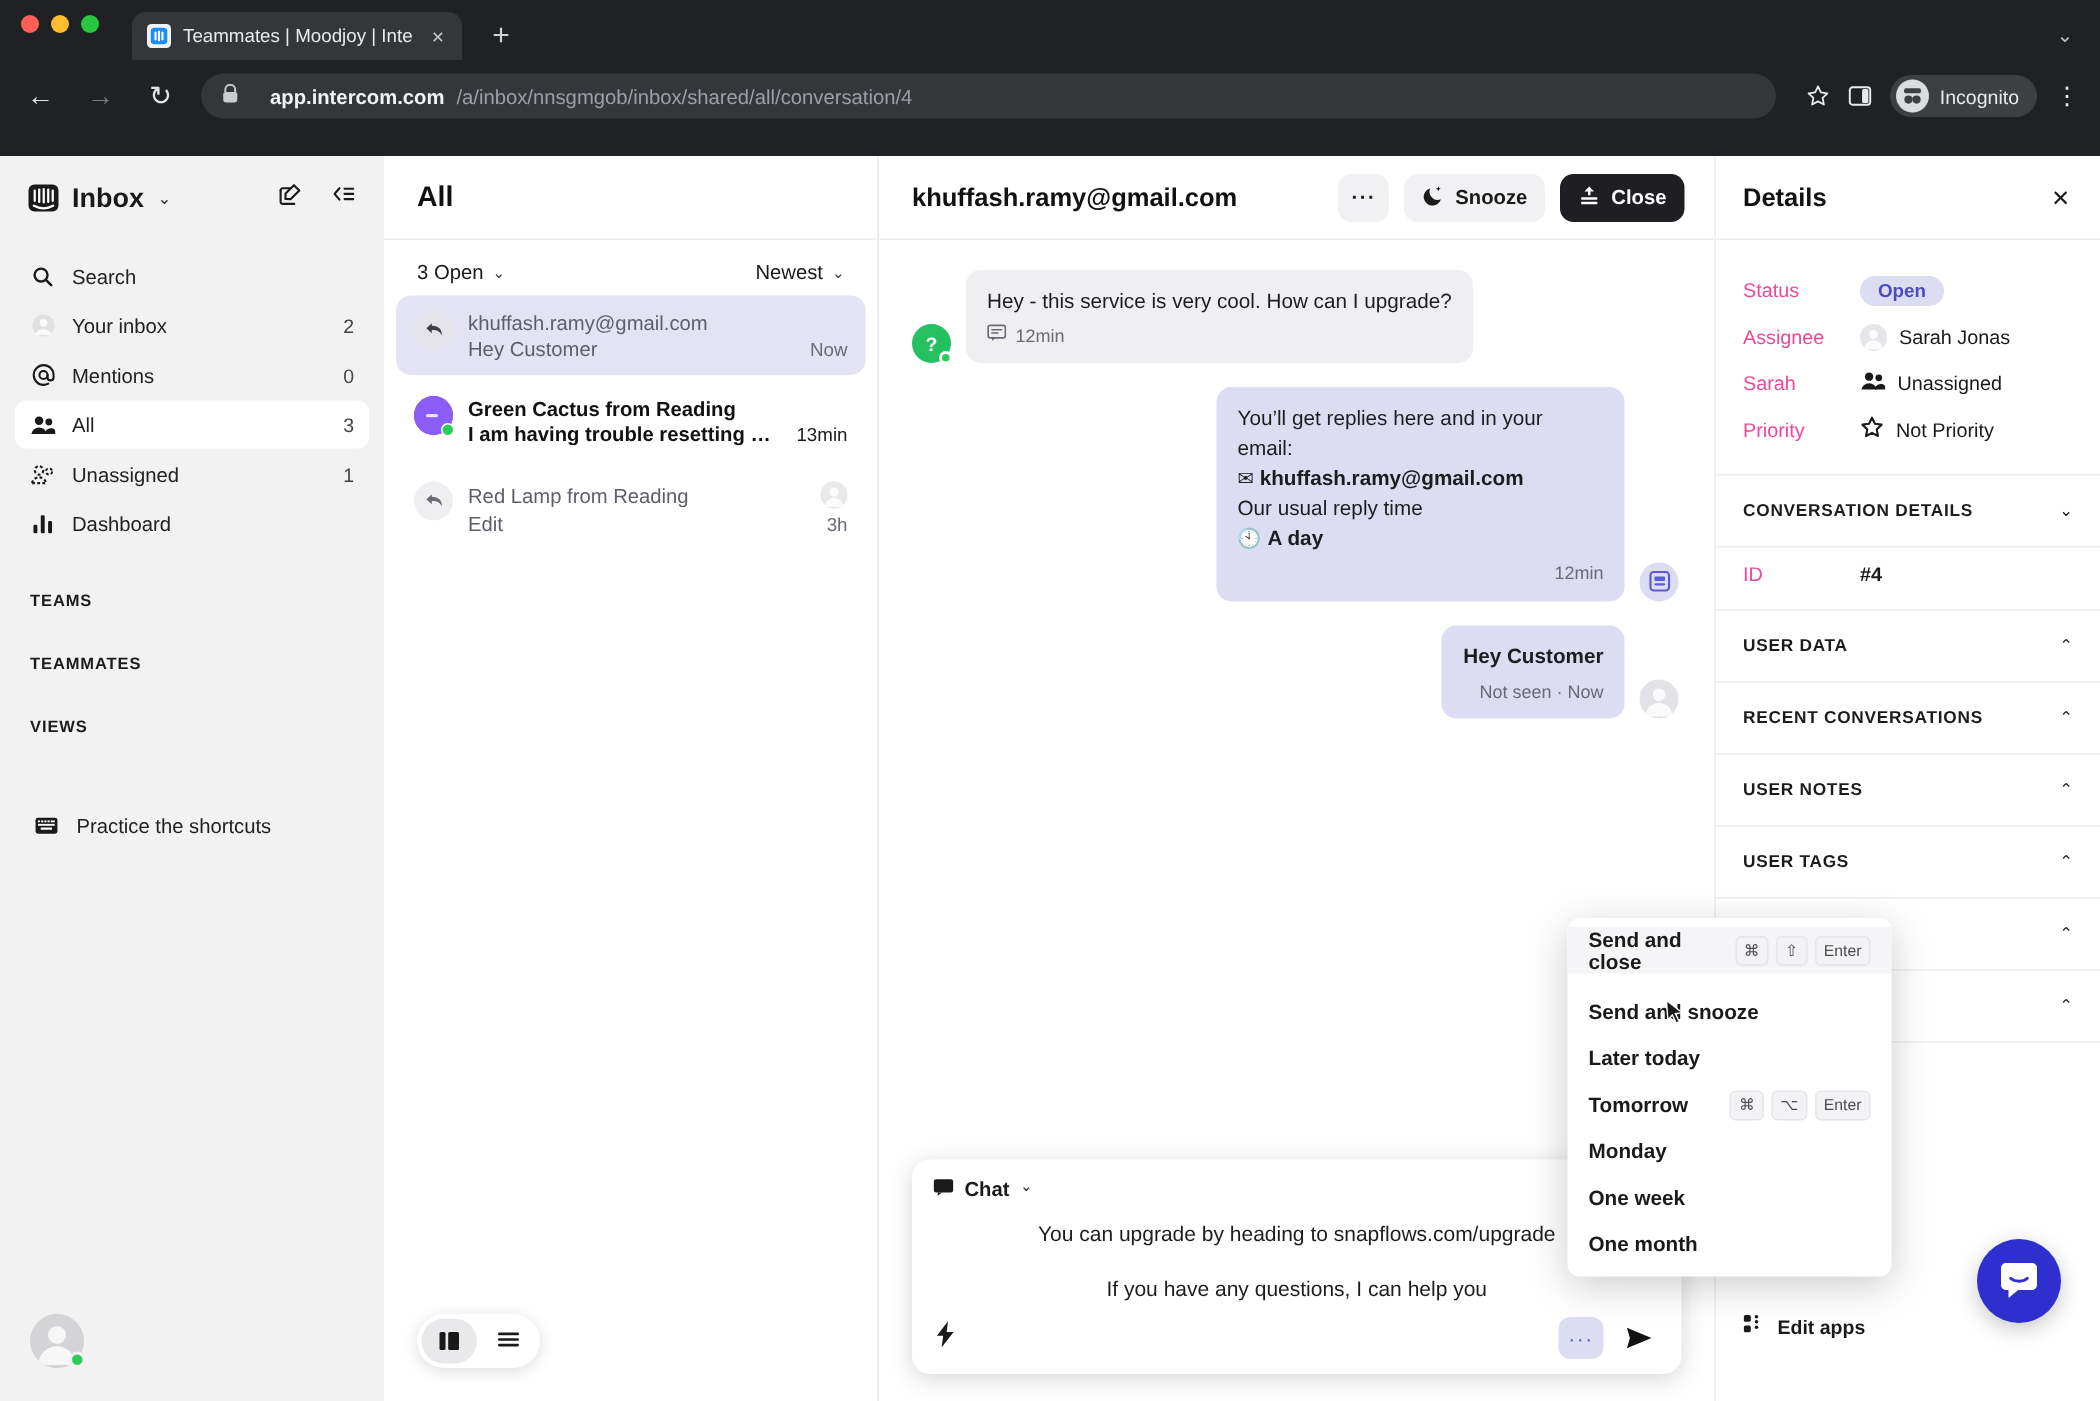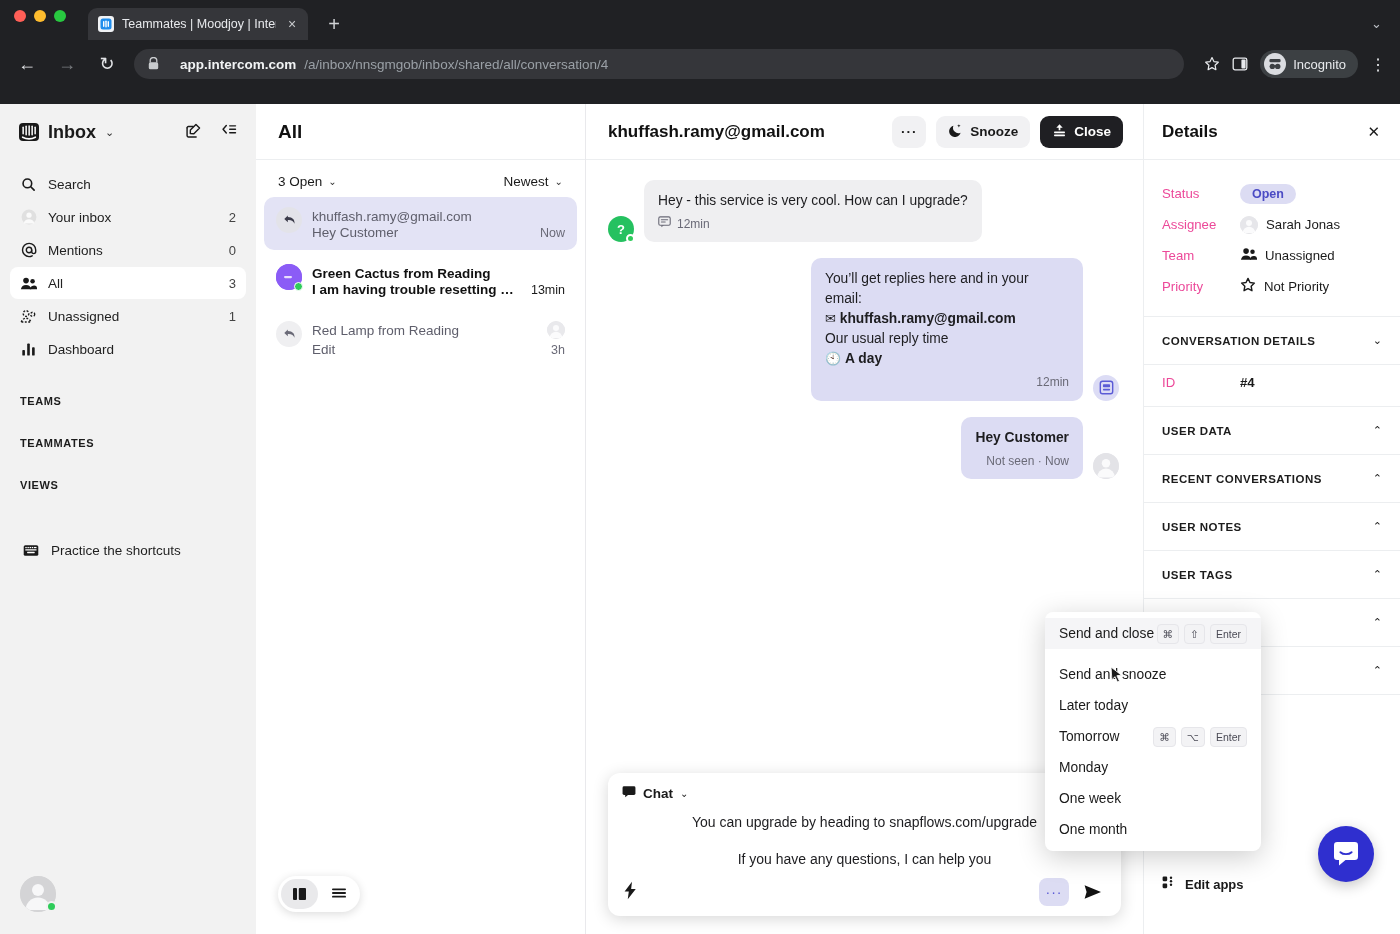--- a/index.html
+++ b/index.html
@@ -132,21 +132,21 @@
   .bubble.grey { background:#efeff1; }
   .bubble.lav { background:#dededf; background:#dcdcf3; }
   .meta { font-size: 12px; color:#6a6a77; display:flex; align-items:center; gap: 6px; margin-top: 5px; }
   .meta.right { justify-content:flex-end; }
   .bubble .emoji { font-size: 13px; }
   .m-spacer { width: 10px; flex:none; }
 
   
   .composer { position:absolute; left: 22px; right: 22px; bottom: 18px; background:#fff;
     border-radius: 12px; box-shadow: 0 3px 16px rgba(0,0,0,.16); padding: 12px 14px 10px 14px; }
-  .cmp-head { display:flex; align-items:center; gap: 7px; font-size: 13.5px; font-weight: 700; color:#1a1a1a; }
+  .cmp-head { display:flex; gap: 7px; font-size: 13.5px; font-weight: 700; color:#1a1a1a; }
   .cmp-caret { font-size: 10px; font-weight: 400; }
   .cmp-text { font-size: 14px; color:#1d1d20; line-height: 1.6; padding: 10px 0 2px 0; text-align: center; }
   .cmp-text p { margin-bottom: 14px; }
   .cmp-foot { display:flex; align-items:center; padding-top: 6px; }
   .cmp-actions { margin-left:auto; display:flex; align-items:center; gap: 10px; }
   .cmp-more { width: 30px; height: 28px; border-radius: 8px; background:#dcdcf3; color:#5b5bd6;
     display:flex; align-items:center; justify-content:center; font-size: 14px; letter-spacing: 1px; }
   .cmp-send { width: 28px; height: 28px; display:flex; align-items:center; justify-content:center; color:#111; }
 
   
@@ -174,21 +174,21 @@
     font-size: 13px; font-weight: 700; color:#1a1a1a; }
   .launcher { position:absolute; right: 26px; bottom: 52px; width: 56px; height: 56px; border-radius:50%;
     background:#2f2fcf; display:flex; align-items:center; justify-content:center;
     box-shadow: 0 4px 14px rgba(0,0,0,.22); }
 
   
   .menu { position:absolute; left: 1045px; top: 612px; width: 216px; background:#fff; border-radius: 8px;
     box-shadow: 0 6px 28px rgba(0,0,0,.20); padding: 6px 0; z-index: 50; }
   .menu-item { height: 31px; display:flex; align-items:center; padding: 0 14px; font-size: 13.8px; color:#1a1a1a; }
   .menu-item.hl { background:#f5f5f7; }
-  .menu-item .lbl { flex:1; }
+  .menu-item .lbl { flex:1;font-weight:bold; }
   .keys { display:flex; gap: 5px; }
   .key { min-width: 20px; height: 20px; border-radius: 4px; background:#f3f3f5; border:1px solid #e6e6ea;
     font-size: 10.5px; color:#4a4a55; display:flex; align-items:center; justify-content:center; padding: 0 5px; }
   .menu-gap { height: 10px; }
   .cursor { position:absolute; left: 1110px; top: 666px; z-index: 60; }
 </style>
 </head>
 <body>
 
 <div class="browser">
@@ -621,21 +621,21 @@
               <svg width="18" height="18" viewBox="0 0 18 18">
                   <circle cx="9" cy="9" r="9" fill="#e6e6ea"></circle>
                   <circle cx="9" cy="7" r="3" fill="#fbfbfc"></circle>
                   <path d="M2.8 17a6.2 6.2 0 0112.4 0z" fill="#fbfbfc"></path>
                 </svg>
             </span>
             <span>Sarah Jonas</span>
           </span>
         </div>
         <div class="dt-row">
-          <span class="dt-k">Team</span>
+          <span class="dt-k">Sarah</span>
           <span class="dt-v">
             <span>
               <svg width="17" height="14" viewBox="0 0 18 15">
                   <circle cx="6.4" cy="4.4" r="3" fill="#1a1a1a"></circle>
                   <path d="M0.9 13.6a5.6 5.6 0 0111 0z" fill="#1a1a1a"></path>
                   <circle cx="13.3" cy="5.2" r="2.4" fill="#1a1a1a"></circle>
                   <path d="M10.4 13.6a4.4 4.4 0 016.9-3.2 4.4 4.4 0 01.8 3.2z" fill="#1a1a1a"></path>
                 </svg>
             </span>
             <span>Unassigned</span>

